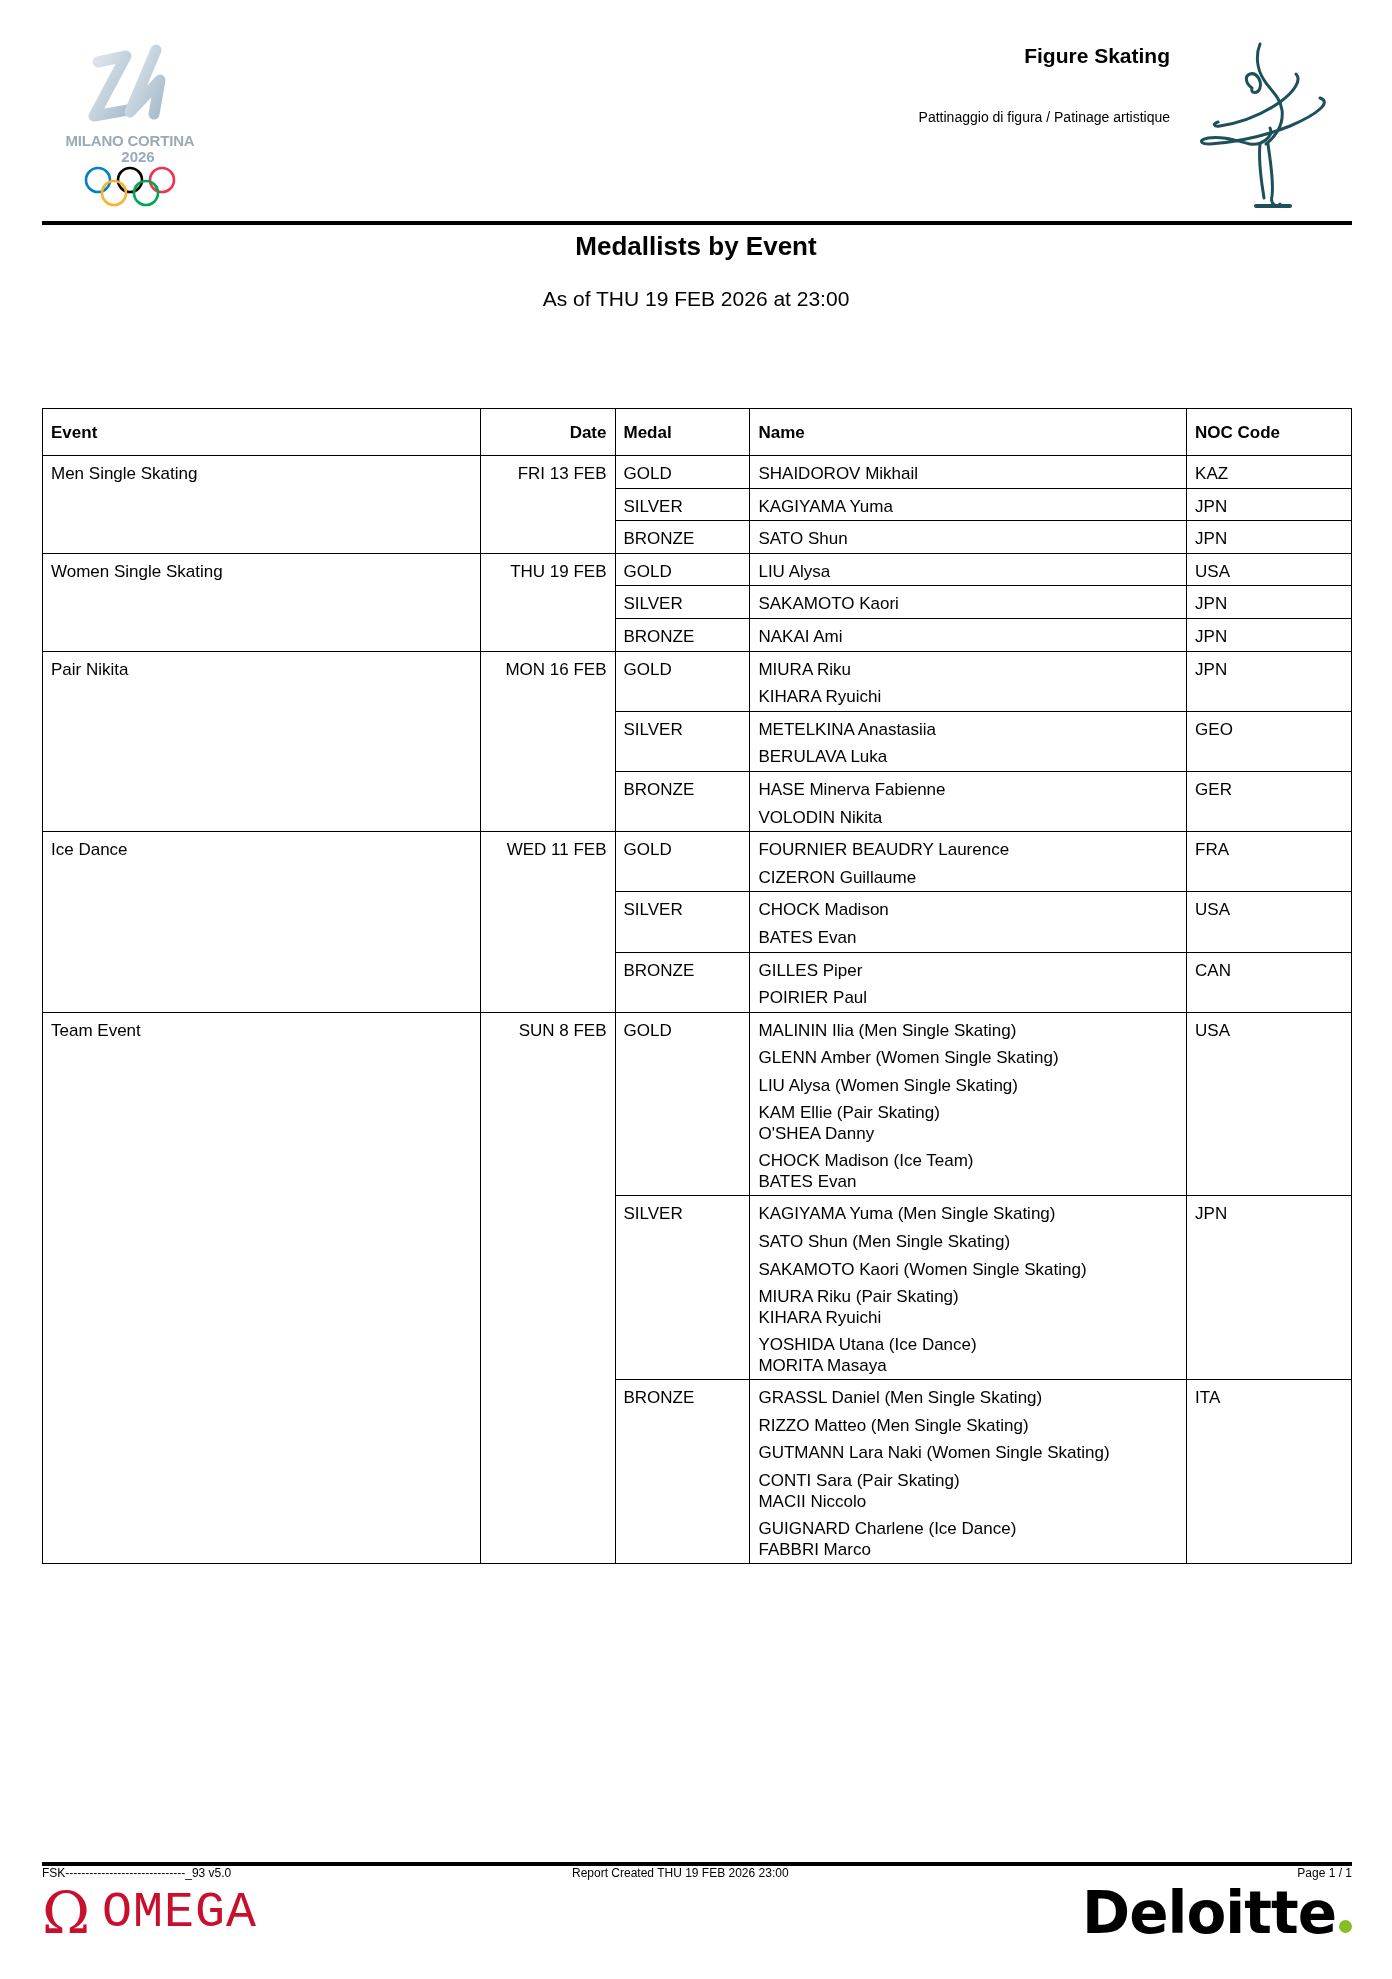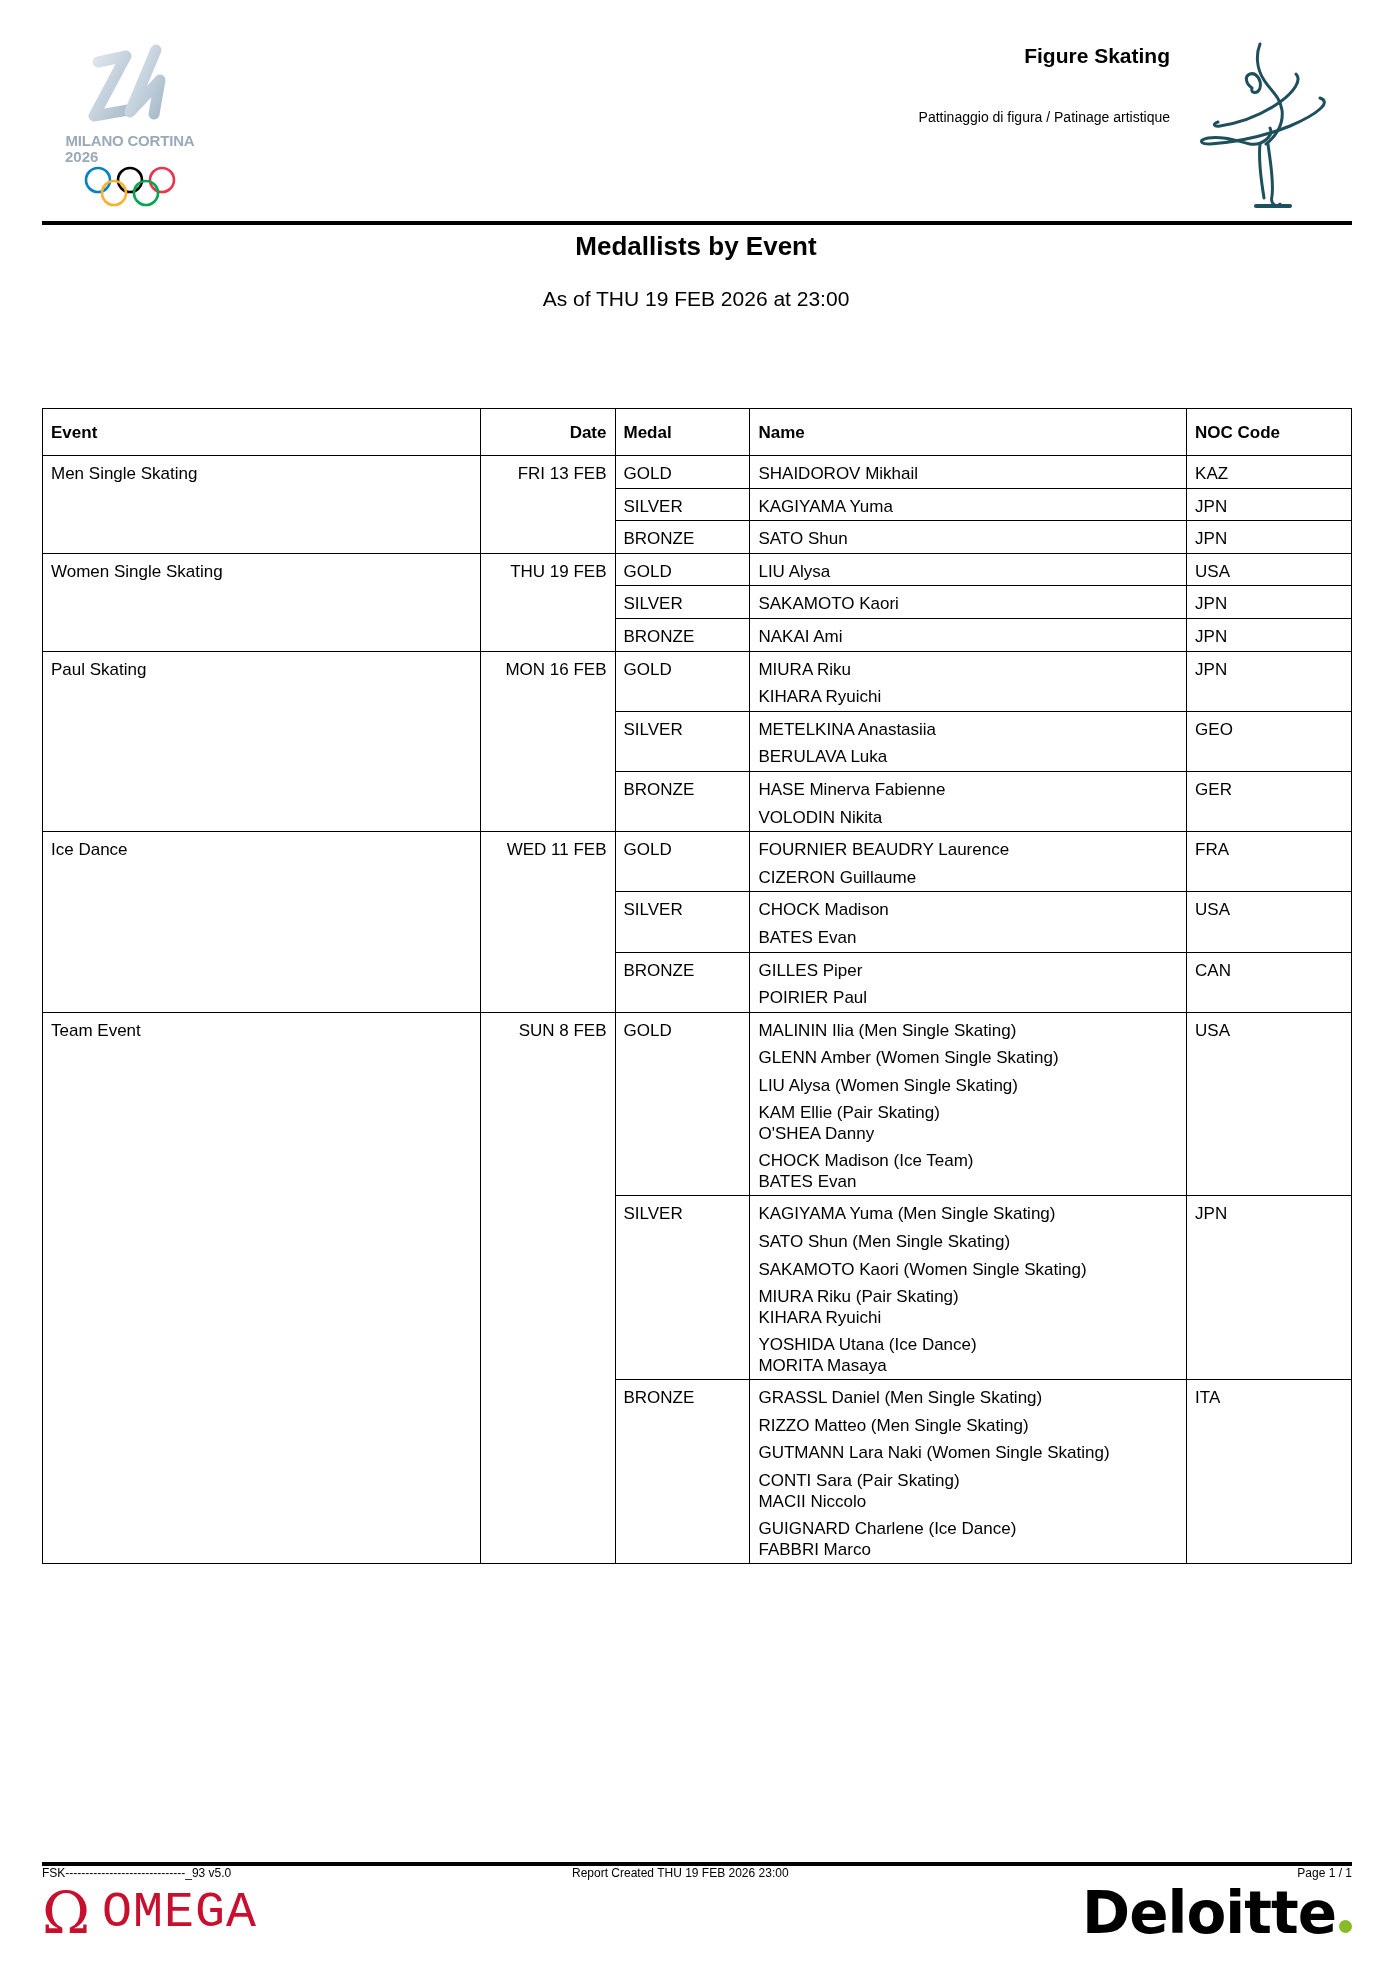--- a/index.html
+++ b/index.html
@@ -2,21 +2,21 @@
 <html><head>
 <meta charset="utf-8">
 <style>
   * { box-sizing: border-box; margin: 0; padding: 0; }
   html, body { width: 1392px; height: 1979px; background: #ffffff; overflow: hidden; }
   body { position: relative; font-family: "Liberation Sans", sans-serif; color: #000; }
 
   .logo-games { position: absolute; left: 50px; top: 40px; width: 160px; height: 170px; }
   .logo-games .emblem { position: absolute; left: 30px; top: 0; width: 100px; height: 92px; }
   .logo-games .games-name { position: absolute; left: 0; top: 92px; width: 160px; text-align: center; font-size: 15px; font-weight: bold; color: #9aaab8; letter-spacing: -0.2px; }
-  .logo-games .games-year { position: absolute; left: 15px; top: 108px; width: 160px; font-size: 15px; font-weight: bold; color: #9aaab8; }
+  .logo-games .games-year { position: absolute; left: 8px; top: 108px; width: 160px; text-align: center; font-size: 15px; font-weight: bold; color: #9aaab8; }
   .logo-games .rings { position: absolute; left: 30px; top: 124px; width: 100px; height: 46px; }
 
   .sport-header { position: absolute; right: 222px; top: 43px; text-align: right; }
   .sport-title { font-size: 21px; font-weight: bold; line-height: 26px; }
   .sport-subtitle { font-size: 14px; line-height: 17px; margin-top: 40px; }
 
   .skater { position: absolute; left: 1190px; top: 40px; width: 150px; height: 175px; }
 
   .top-rule { position: absolute; left: 42px; top: 221px; width: 1310px; height: 4px; background: #000; }
 
@@ -174,21 +174,21 @@
       <tr class="single">
         <td class="simple">BRONZE</td>
         <td class="name-cell">
           <span class="entry">
             <span class="nm">NAKAI Ami</span>
           </span>
         </td>
         <td class="simple">JPN</td>
       </tr>
       <tr class="pair">
-        <td rowspan="3" class="simple">Paul Skating</td>
+        <td rowspan="3" class="simple">Pair Nikita</td>
         <td rowspan="3" class="date simple">MON 16 FEB</td>
         <td class="simple">GOLD</td>
         <td class="name-cell">
           <span class="entry">
             <span class="nm">MIURA Riku</span>
           </span>
           <span class="entry">
             <span class="nm">KIHARA Ryuichi</span>
           </span>
         </td>

